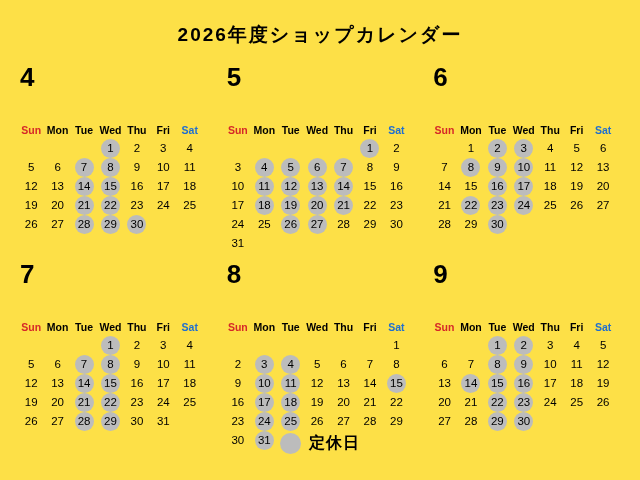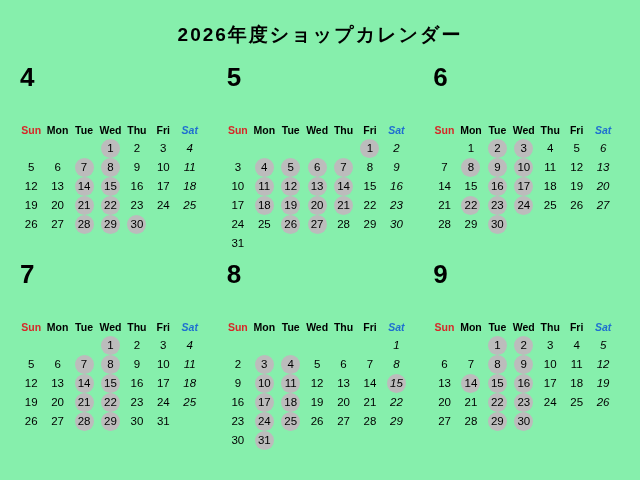--- a/index.html
+++ b/index.html
@@ -5,21 +5,21 @@
   * { box-sizing: border-box; }
   html, body {
     margin: 0; padding: 0;
     width: 640px; height: 480px;
     background: #ffffff;
     font-family: "Liberation Sans", sans-serif;
   }
   #page {
     position: relative;
     width: 640px; height: 480px;
-    background: #86efac;
+    background: #fde047;
     overflow: hidden;
   }
   .title {
     text-align: center;
     font-size: 19px;
     font-weight: bold;
     letter-spacing: 2px;
     color: #000000;
     padding-top: 22px;
     margin: 0;
@@ -58,21 +58,21 @@
   table.cal td {
     font-size: 11.5px;
     text-align: center;
     height: 19px;
     width: 26px;
     padding: 0;
     vertical-align: middle;
     color: #000000;
   }
   .sun { color: #d62828; }
-  .sat { color: #1f6fd0; font-style: italic; }
+  .sat { color: #1f6fd0; }
   .wk  { color: #000000; }
   .cell-inner {
     display: inline-block;
     width: 19px; height: 19px;
     line-height: 19px;
     border-radius: 50%;
     text-align: center;
   }
   .holiday .cell-inner {
     background: #bcbcbc;
@@ -505,14 +505,18 @@
               <td class="wk">&nbsp;</td>
               <td class="wk">&nbsp;</td>
               <td class="sat">&nbsp;</td>
             </tr>
           </tbody>
       </table>
     </div>
 
   </div>
 
+  <div class="legend">
+    <span class="legend-dot"></span>
+    <span class="legend-label">定休日</span>
+  </div>
 
 </div>
 
 </body></html>

